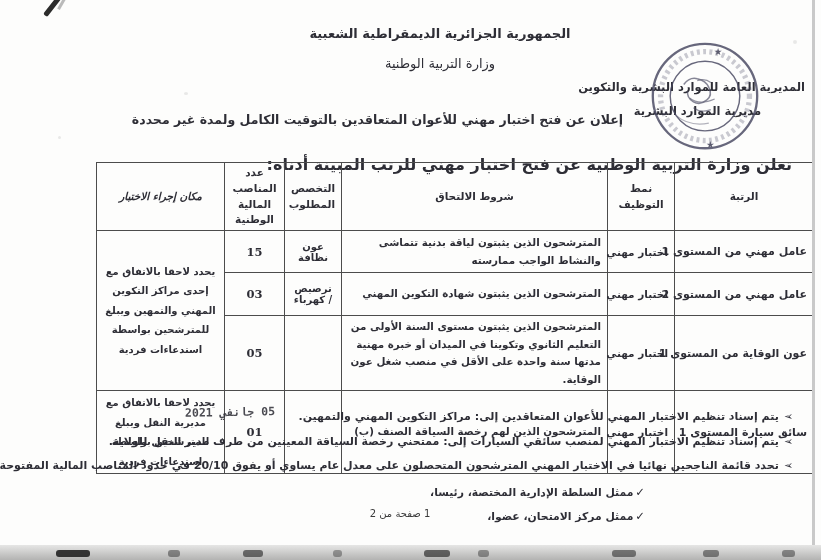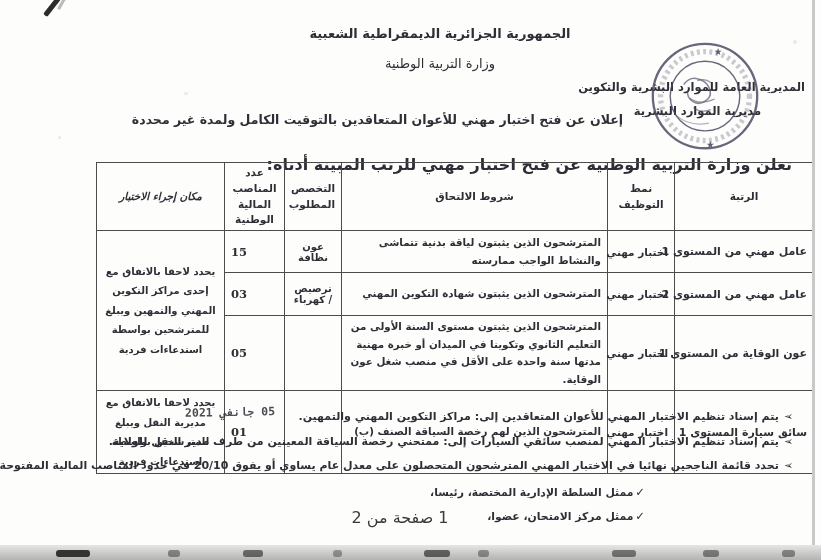--- a/index.html
+++ b/index.html
@@ -26,37 +26,37 @@
     border-collapse:collapse;direction:rtl;table-layout:fixed;
     font-size:10.5px;
   }
   .maintbl td,.maintbl th{border:1px solid #4c4c4c;padding:2px 6px;vertical-align:middle;background:transparent;}
   .maintbl th{font-weight:bold;font-size:10.5px;text-align:center;line-height:1.5;}
   .th-loc{font-style:italic;font-size:11px;}
   .c-rank{text-align:right;font-weight:bold;font-size:11px;white-space:nowrap;padding-right:8px;}
   .c-mode{font-weight:bold;white-space:nowrap;margin-top:36px;}
   .c-cond{text-align:right;line-height:1.7;font-weight:bold;font-size:10.3px;}
   .c-spec{text-align:center;font-weight:bold;font-size:10px;}
-  .c-num{text-align:left;font-weight:bold;font-size:11.5px;font-family:"DejaVu Serif","Liberation Serif",serif;margin-top:20px;}
+  .c-num{text-align:center;font-weight:bold;font-size:11.5px;font-family:"DejaVu Serif","Liberation Serif",serif;margin-top:20px;}
   .c-loc{text-align:center;line-height:1.95;font-size:10px;font-weight:bold;padding:4px 5px;}
   tr.hrow{height:48px;} tr.r1{height:42px;} tr.r2{height:43px;} tr.r3{height:57px;} tr.r4{height:53px;}
   
   .notes{top:408px;right:28px;width:760px;font-size:11px;font-weight:bold;}
   .note-line{margin-bottom:7px;white-space:nowrap;line-height:1.6;}
   .note-bullet{display:inline-block;transform:scaleX(-1);font-size:11px;margin-left:5px;color:#33333d;}
   .check-line{margin:3px 148px 3px 0;white-space:nowrap;font-size:10.8px;line-height:1.75;}
   .check{font-weight:bold;margin-left:2px;font-size:11.5px;}
   
   .datestamp{
     top:405px;left:160px;width:140px;text-align:center;
     font-family:"DejaVu Sans Mono","DejaVu Sans",monospace;
     font-size:11.5px;font-weight:bold;color:#33333b;letter-spacing:2px;
     transform:rotate(-1deg);opacity:.88;
   }
-  .pagefoot{top:508px;left:330px;width:140px;text-align:center;font-size:16px;color:#3a3a3a;}
+  .pagefoot{top:508px;left:330px;width:140px;text-align:center;font-size:10px;color:#3a3a3a;}
   
   .edge-right{top:0;bottom:0;left:812px;width:3px;background:#c9c9c9;}
   .scan-bottom{left:0;right:0;bottom:0;height:15px;background:linear-gradient(180deg,#e6e6e5,#b3b3b2);}
   .blob{position:absolute;bottom:3px;height:7px;border-radius:3px;background:#222;}
   .fold{top:-6px;left:50px;width:5px;height:24px;background:#2c2c2c;transform:rotate(38deg);border-radius:2px;}
   .fold2{top:-2px;left:60px;width:3px;height:12px;background:#777;transform:rotate(30deg);opacity:.5;}
   .speck{position:absolute;background:#8a8a8a;border-radius:50%;opacity:.18;}
 </style>
 </head>
 <body>

